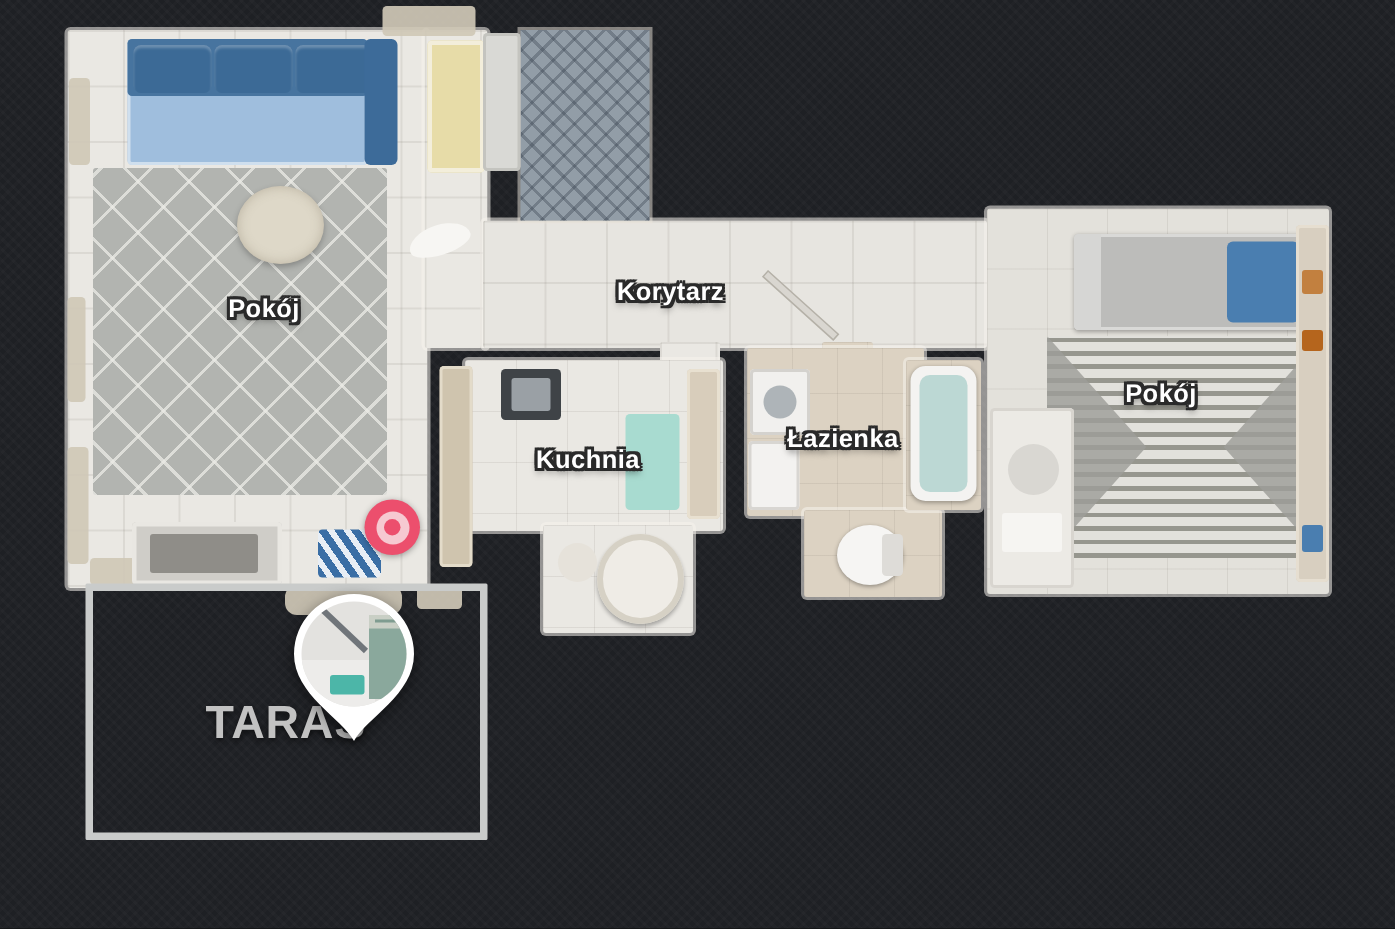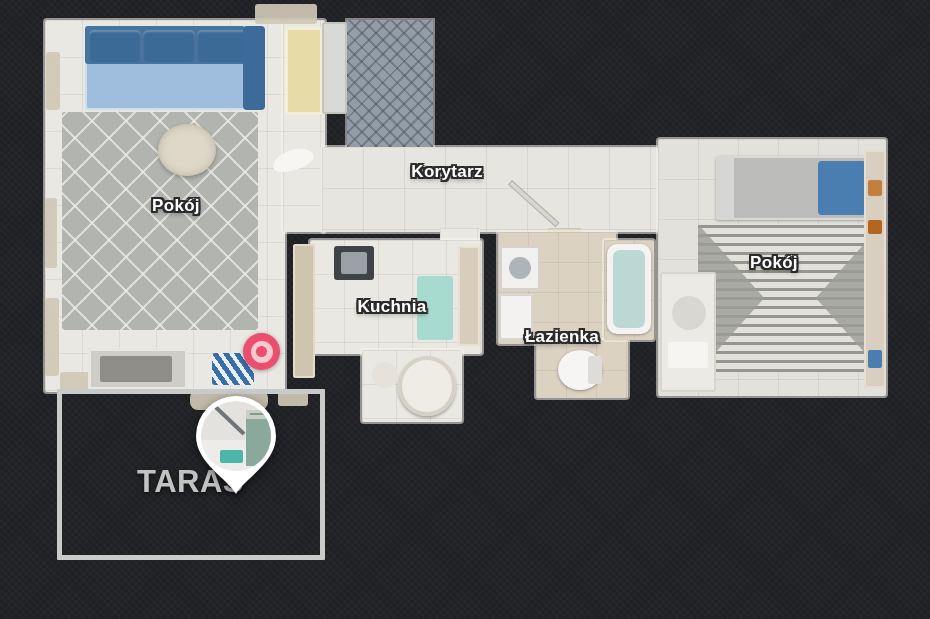--- a/index.html
+++ b/index.html
@@ -164,23 +164,23 @@
   <div class="artifact" style="left:45px;top:298px;width:14px;height:78px;"></div>
   <div class="artifact" style="left:255px;top:4px;width:62px;height:20px;"></div>
   <div class="artifact" style="left:60px;top:372px;width:40px;height:18px;"></div>
   <div class="artifact" style="left:660px;top:360px;width:38px;height:28px;"></div>
   <div class="artifact" style="left:190px;top:390px;width:78px;height:20px;border-radius:8px;"></div>
   <div class="artifact" style="left:278px;top:391px;width:30px;height:15px;"></div>
 
   <div class="terrace-outline" style="left:57px;top:389px;width:268px;height:171px;"></div>
 
   <div class="room-label" style="left:176px;top:206px;">Pokój</div>
-  <div class="room-label" style="left:447px;top:172px;text-align:right;">Korytarz</div>
+  <div class="room-label" style="left:447px;top:195px;text-align:right;">Korytarz</div>
   <div class="room-label" style="left:392px;top:307px;">Kuchnia</div>
-  <div class="room-label" style="left:562px;top:293px;margin-top:44px;">Łazienka</div>
+  <div class="room-label" style="left:562px;top:293px;">Łazienka</div>
   <div class="room-label" style="left:774px;top:263px;">Pokój</div>
   <div class="taras-label" style="left:137px;top:464px;">TARAS</div>
 
   <div class="bullseye" style="left:243px;top:333px;">
     <div class="ring">
         <div class="dot"></div>
       </div>
   </div>
 
   <div class="pin" style="left:190px;top:394px;width:92px;height:102px;">

